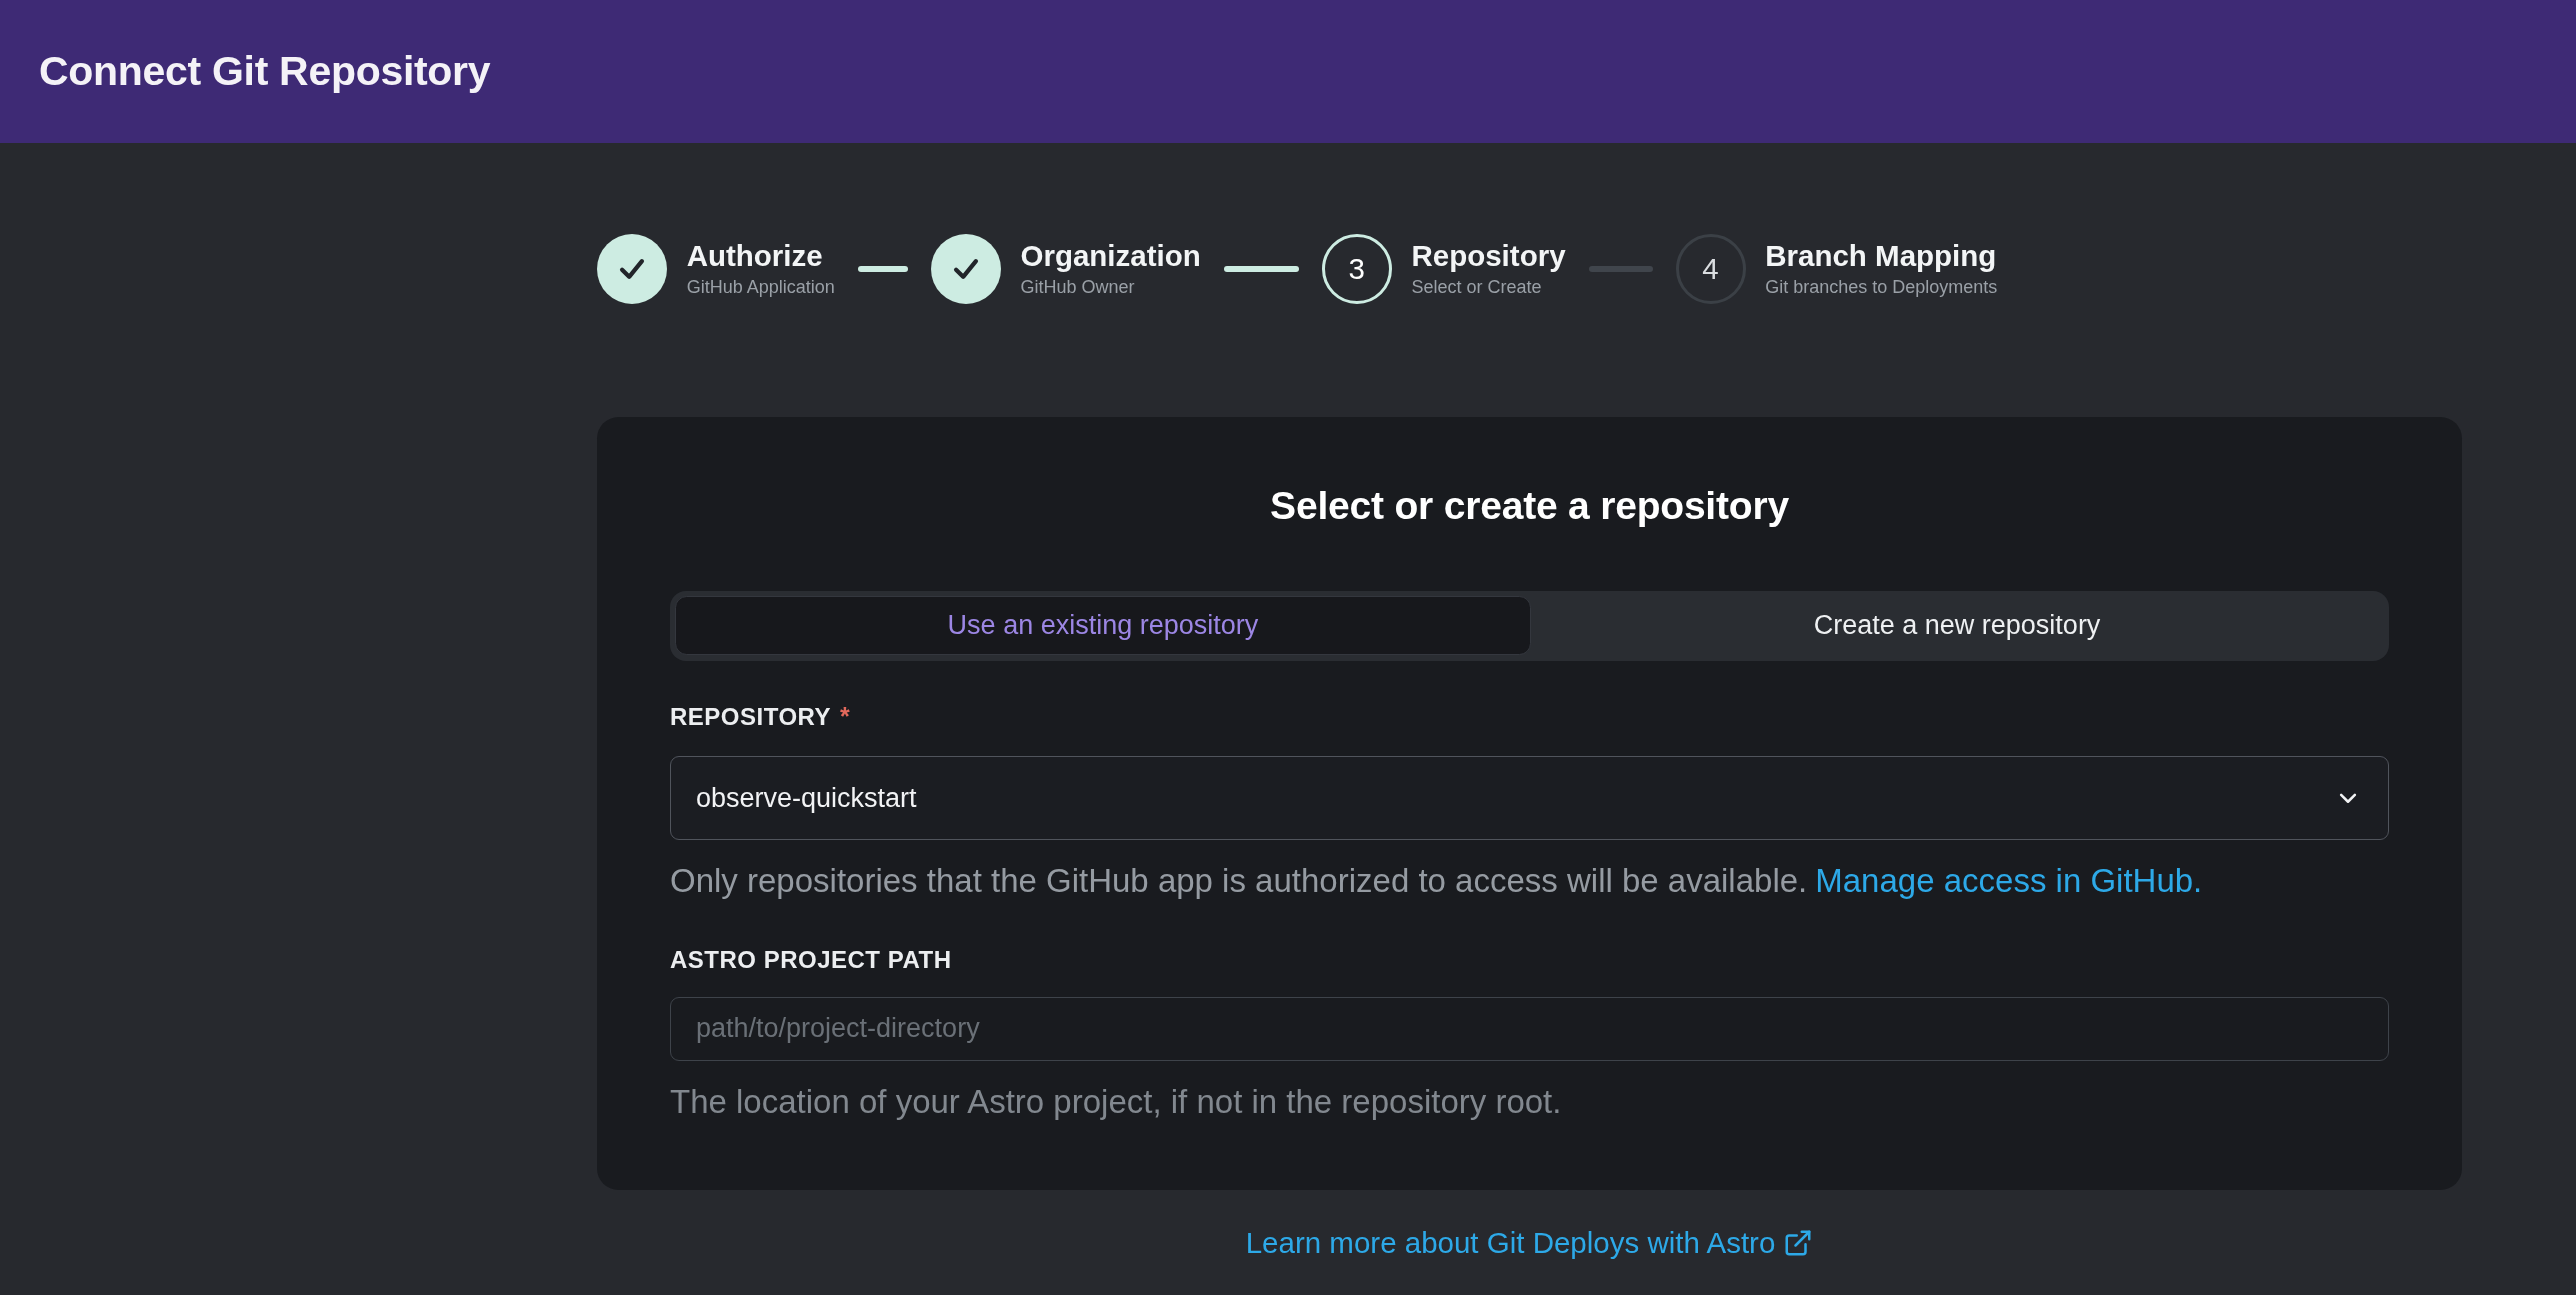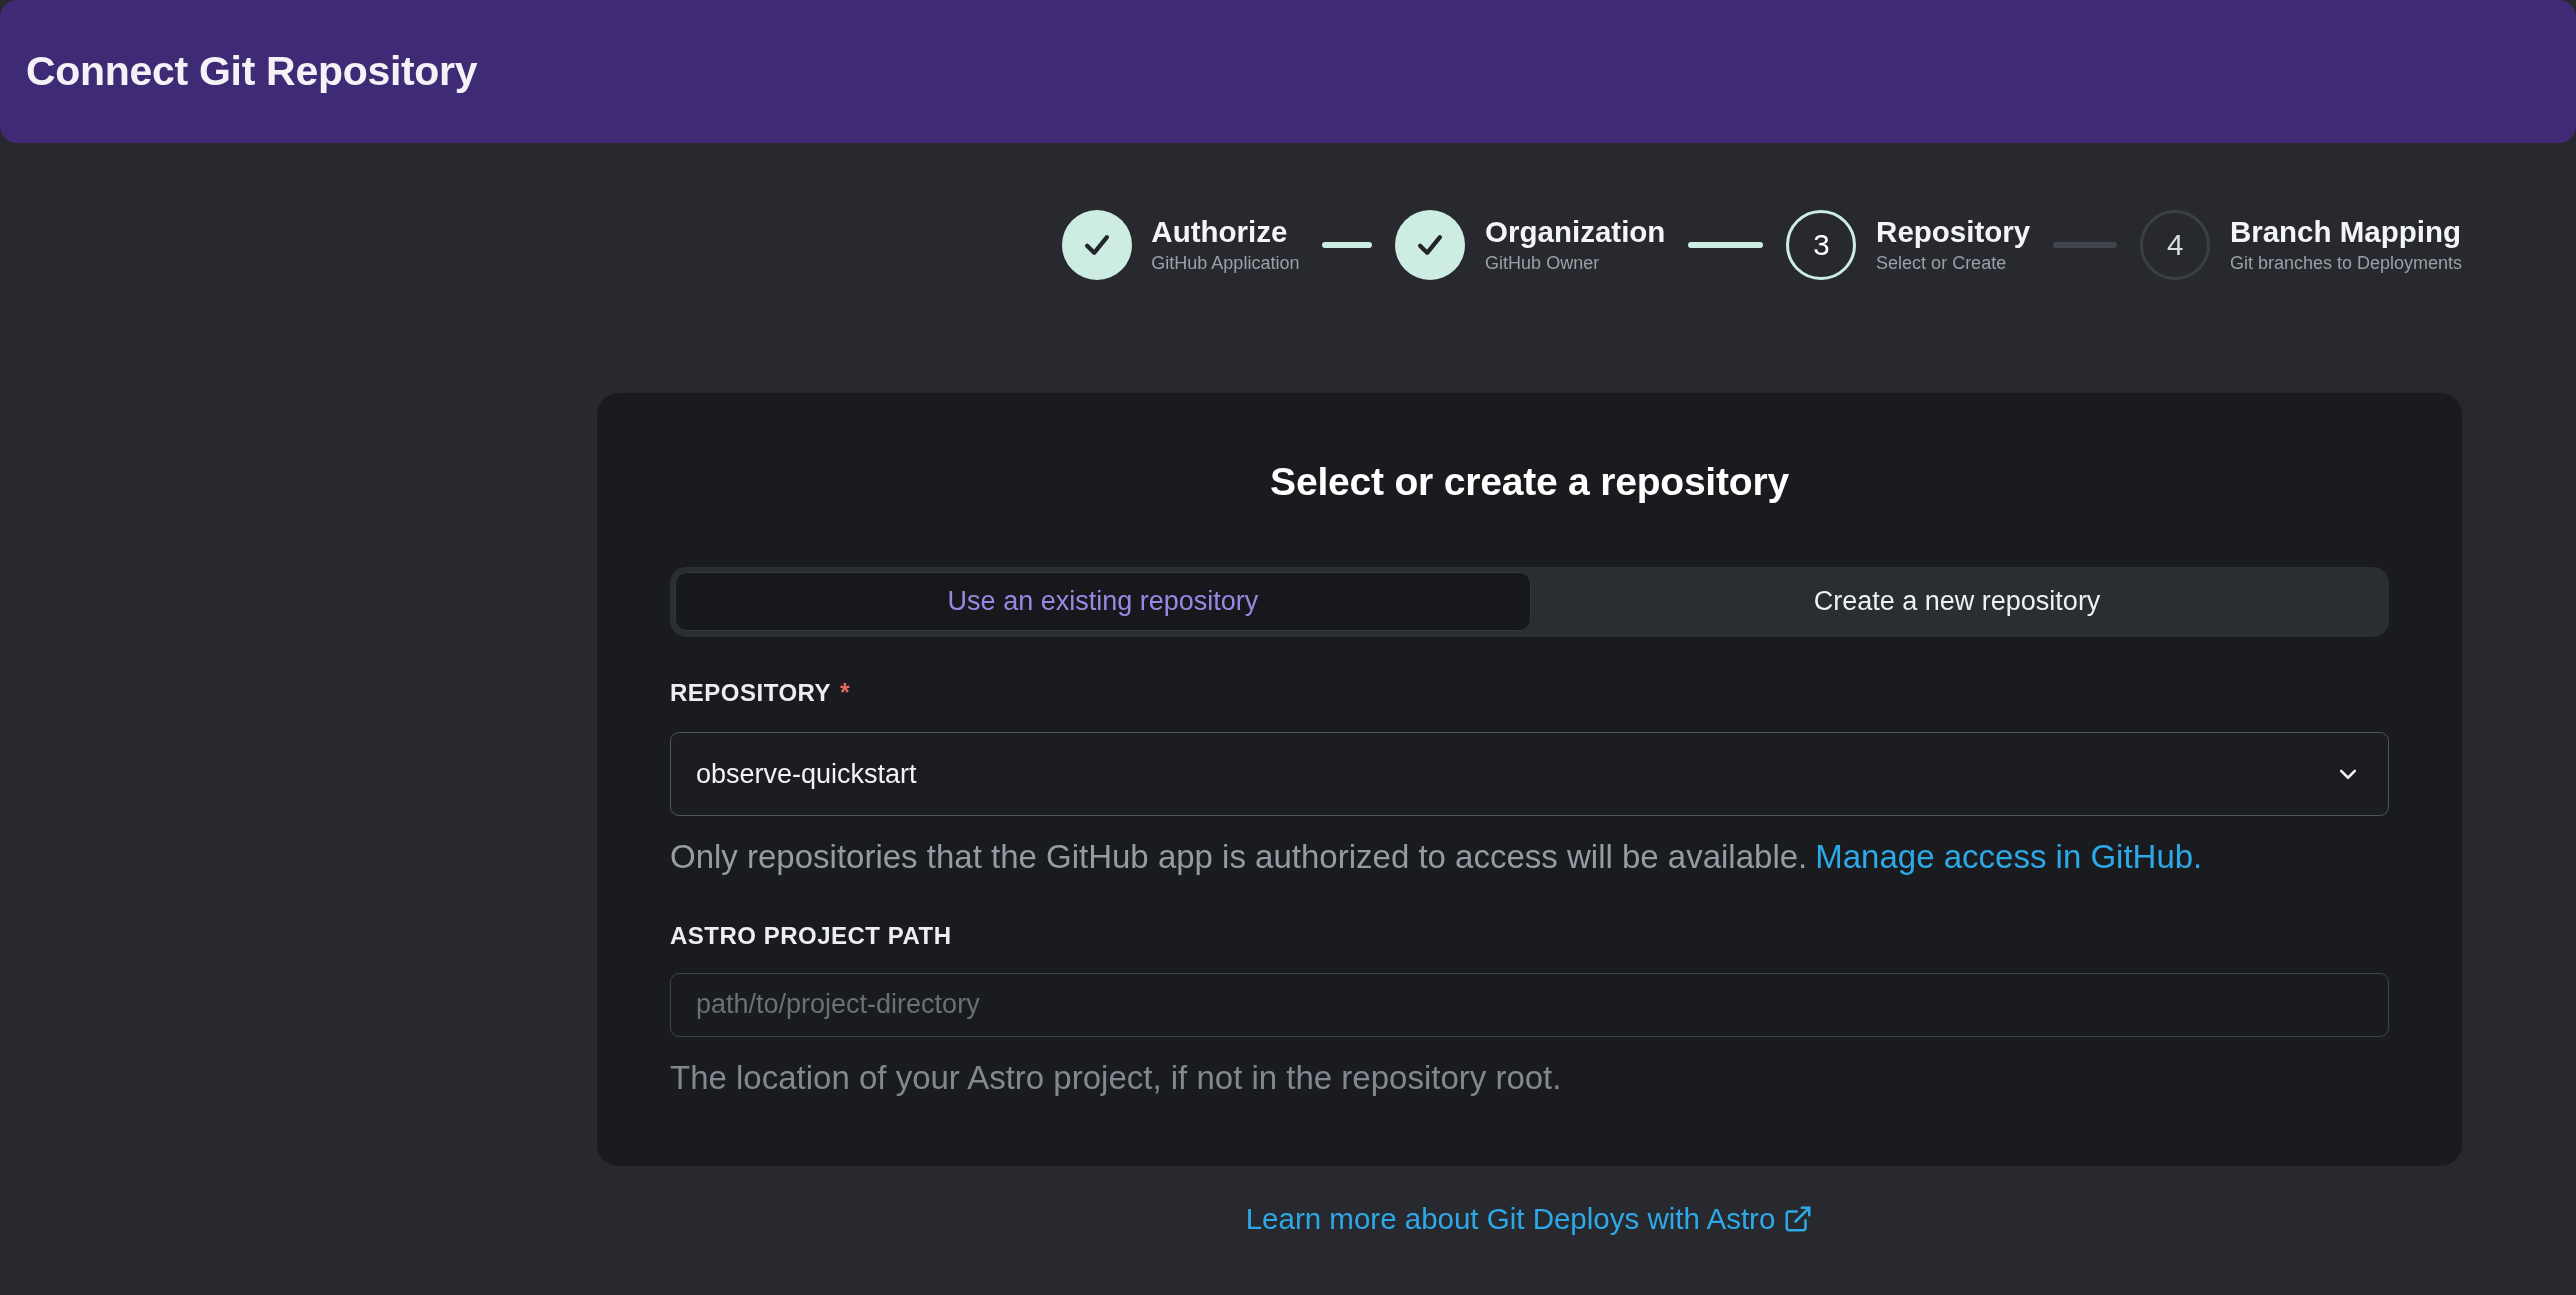--- a/index.html
+++ b/index.html
@@ -17,34 +17,33 @@
     width:2576px;height:1295px;overflow:hidden;
     background:var(--page-bg,#27292E);
     font-family:"Liberation Sans","DejaVu Sans",sans-serif;
     -webkit-font-smoothing:antialiased;
   }
   
   .modal-header{
     height:143px;width:100%;
     background:var(--header-purple,#3E2A75);
     display:flex;align-items:center;
-    padding:0 26px;
-    border-radius:17px;
+    padding:0 39px;
   }
   .modal-header h1{
     margin:0;font-size:41px;font-weight:700;color:#F4F2F7;letter-spacing:-0.3px;
   }
   
   .content{
     position:absolute;left:597px;top:143px;width:1865px;
   }
   
   .stepper{
-    margin-top:67px;
-    display:flex;align-items:center;justify-content:flex-end;
+    margin-top:91px;
+    display:flex;align-items:center;justify-content:flex-start;
   }
   .step{display:flex;align-items:center;gap:19.7px;cursor:pointer;}
   .circle{
     width:70px;height:70px;border-radius:50%;flex:0 0 auto;
     display:flex;align-items:center;justify-content:center;
   }
   .circle.complete{background:var(--success-mint,#CDECE2);}
   .circle.current{border:3.6px solid var(--success-mint,#CDECE2);}
   .circle.upcoming{border:3.6px solid #3B4046;}
   .circle .num{font-size:29.5px;color:#FFFFFF;}

